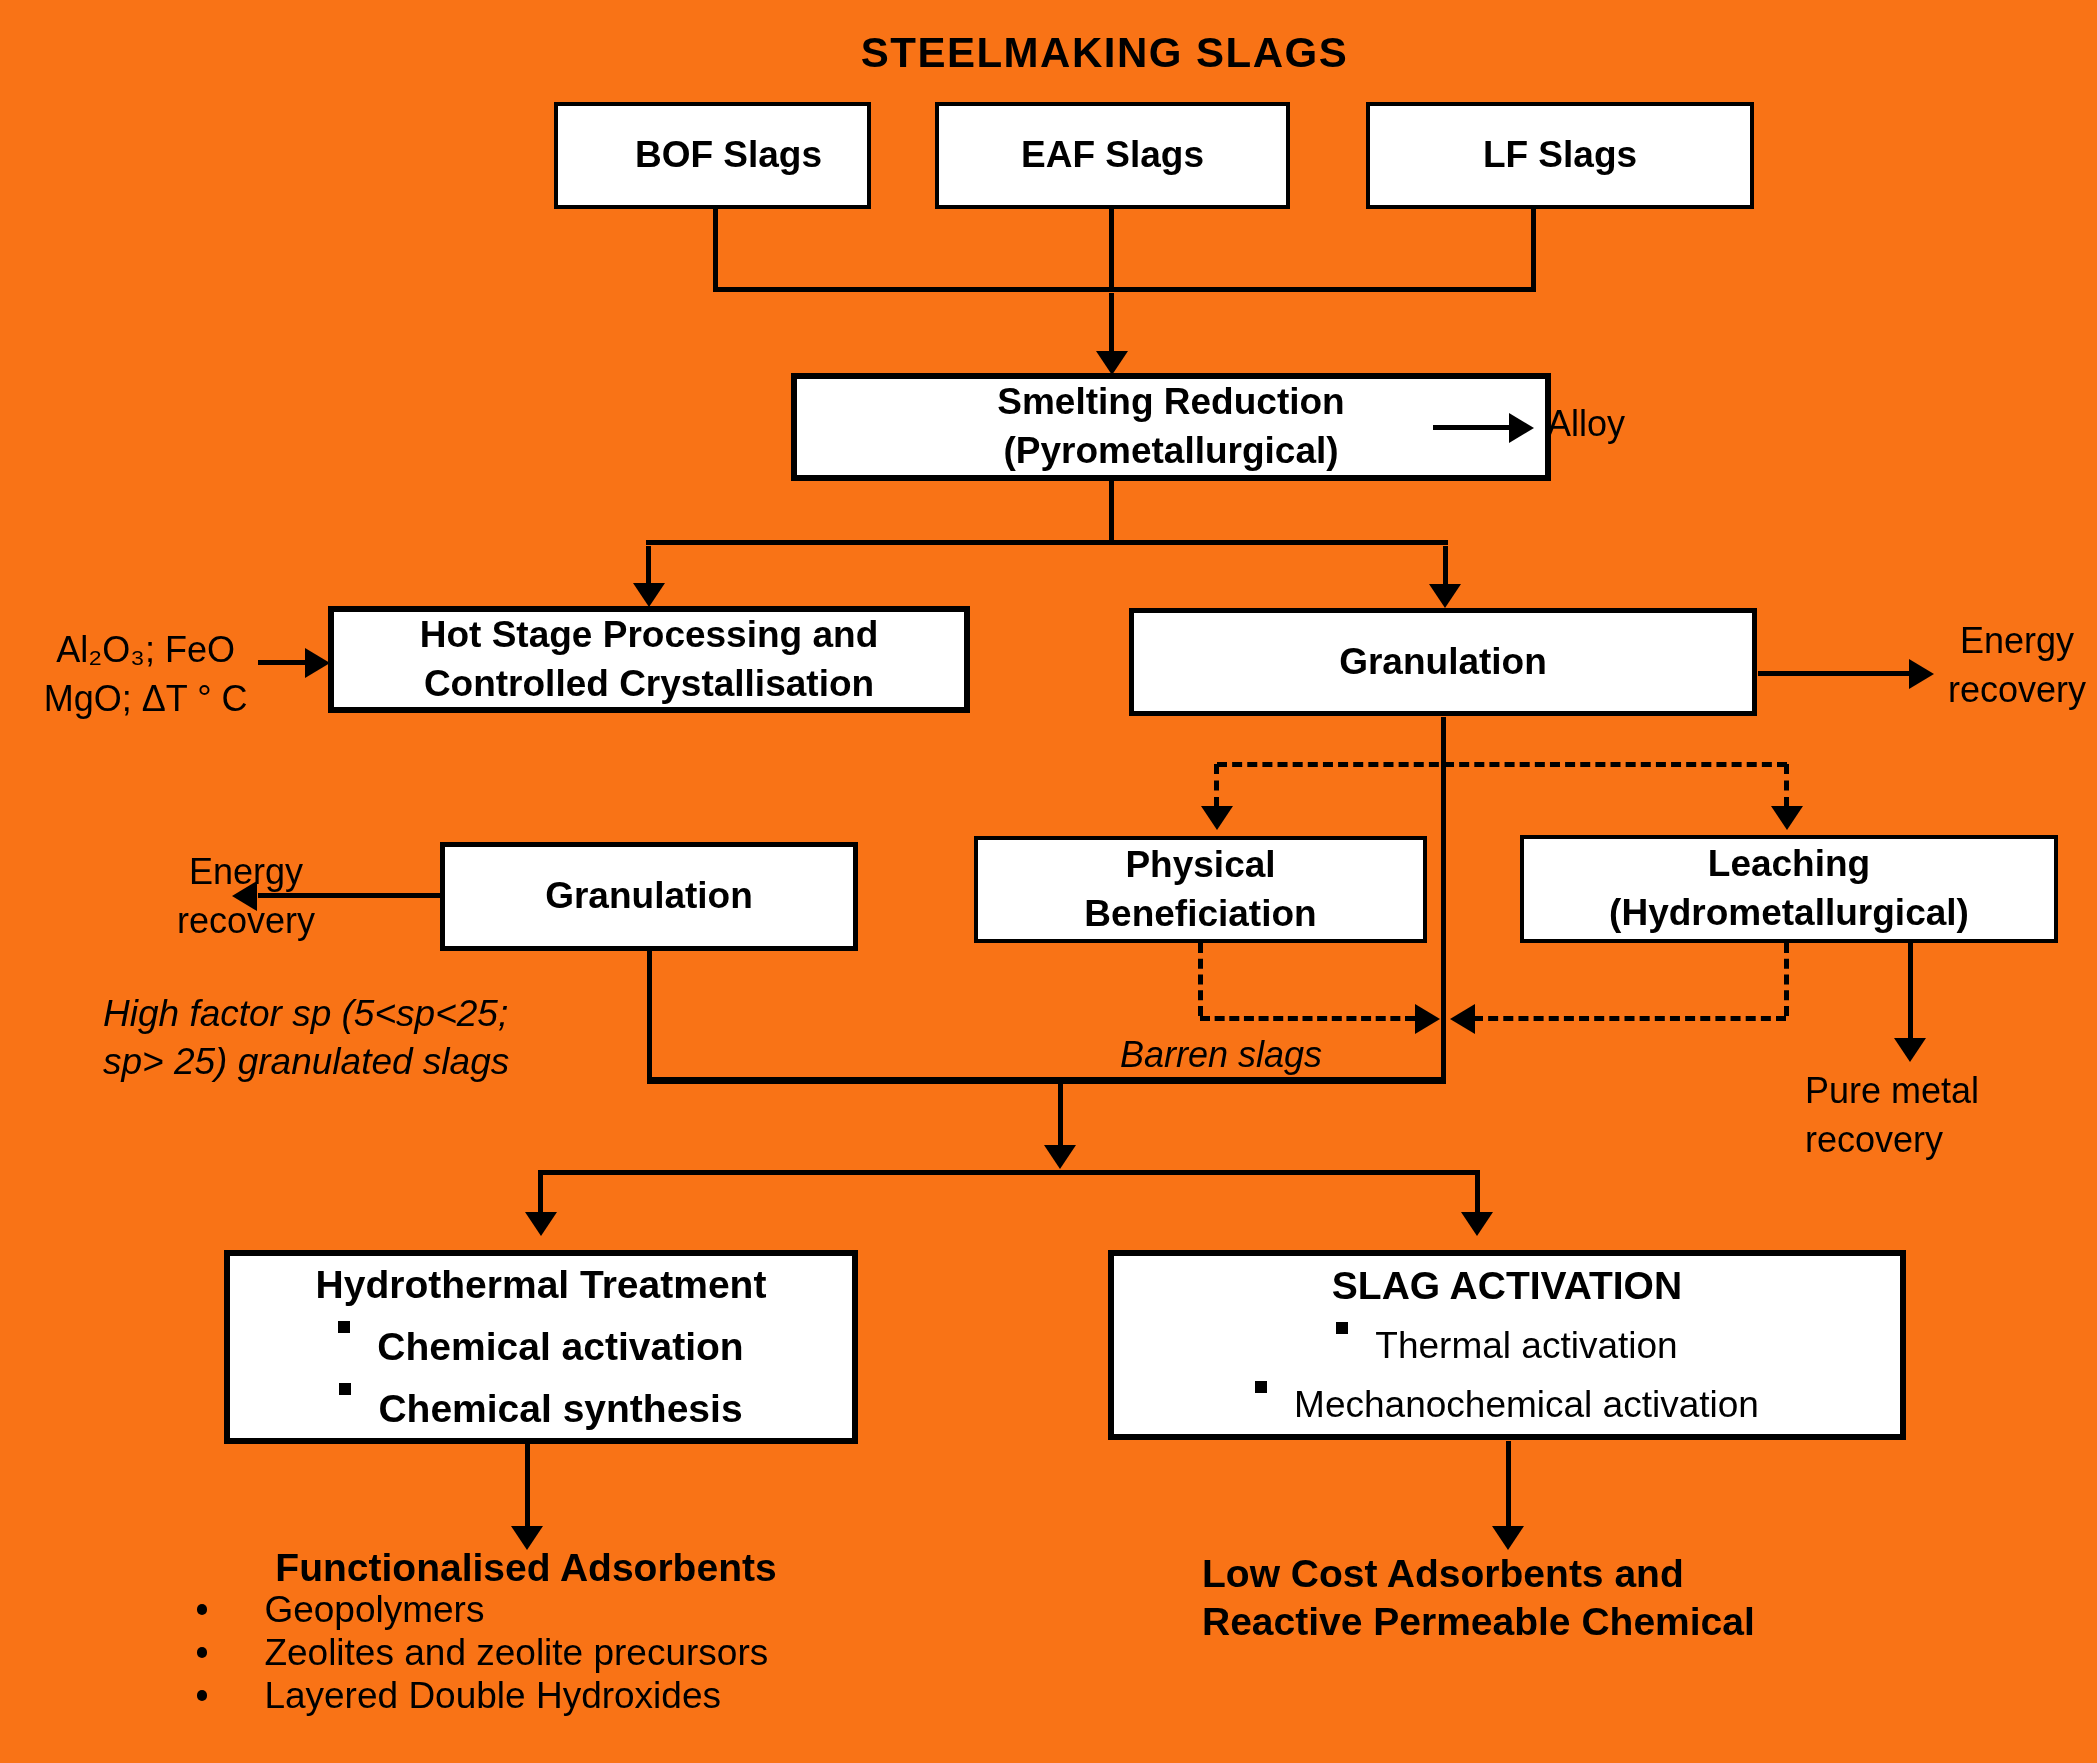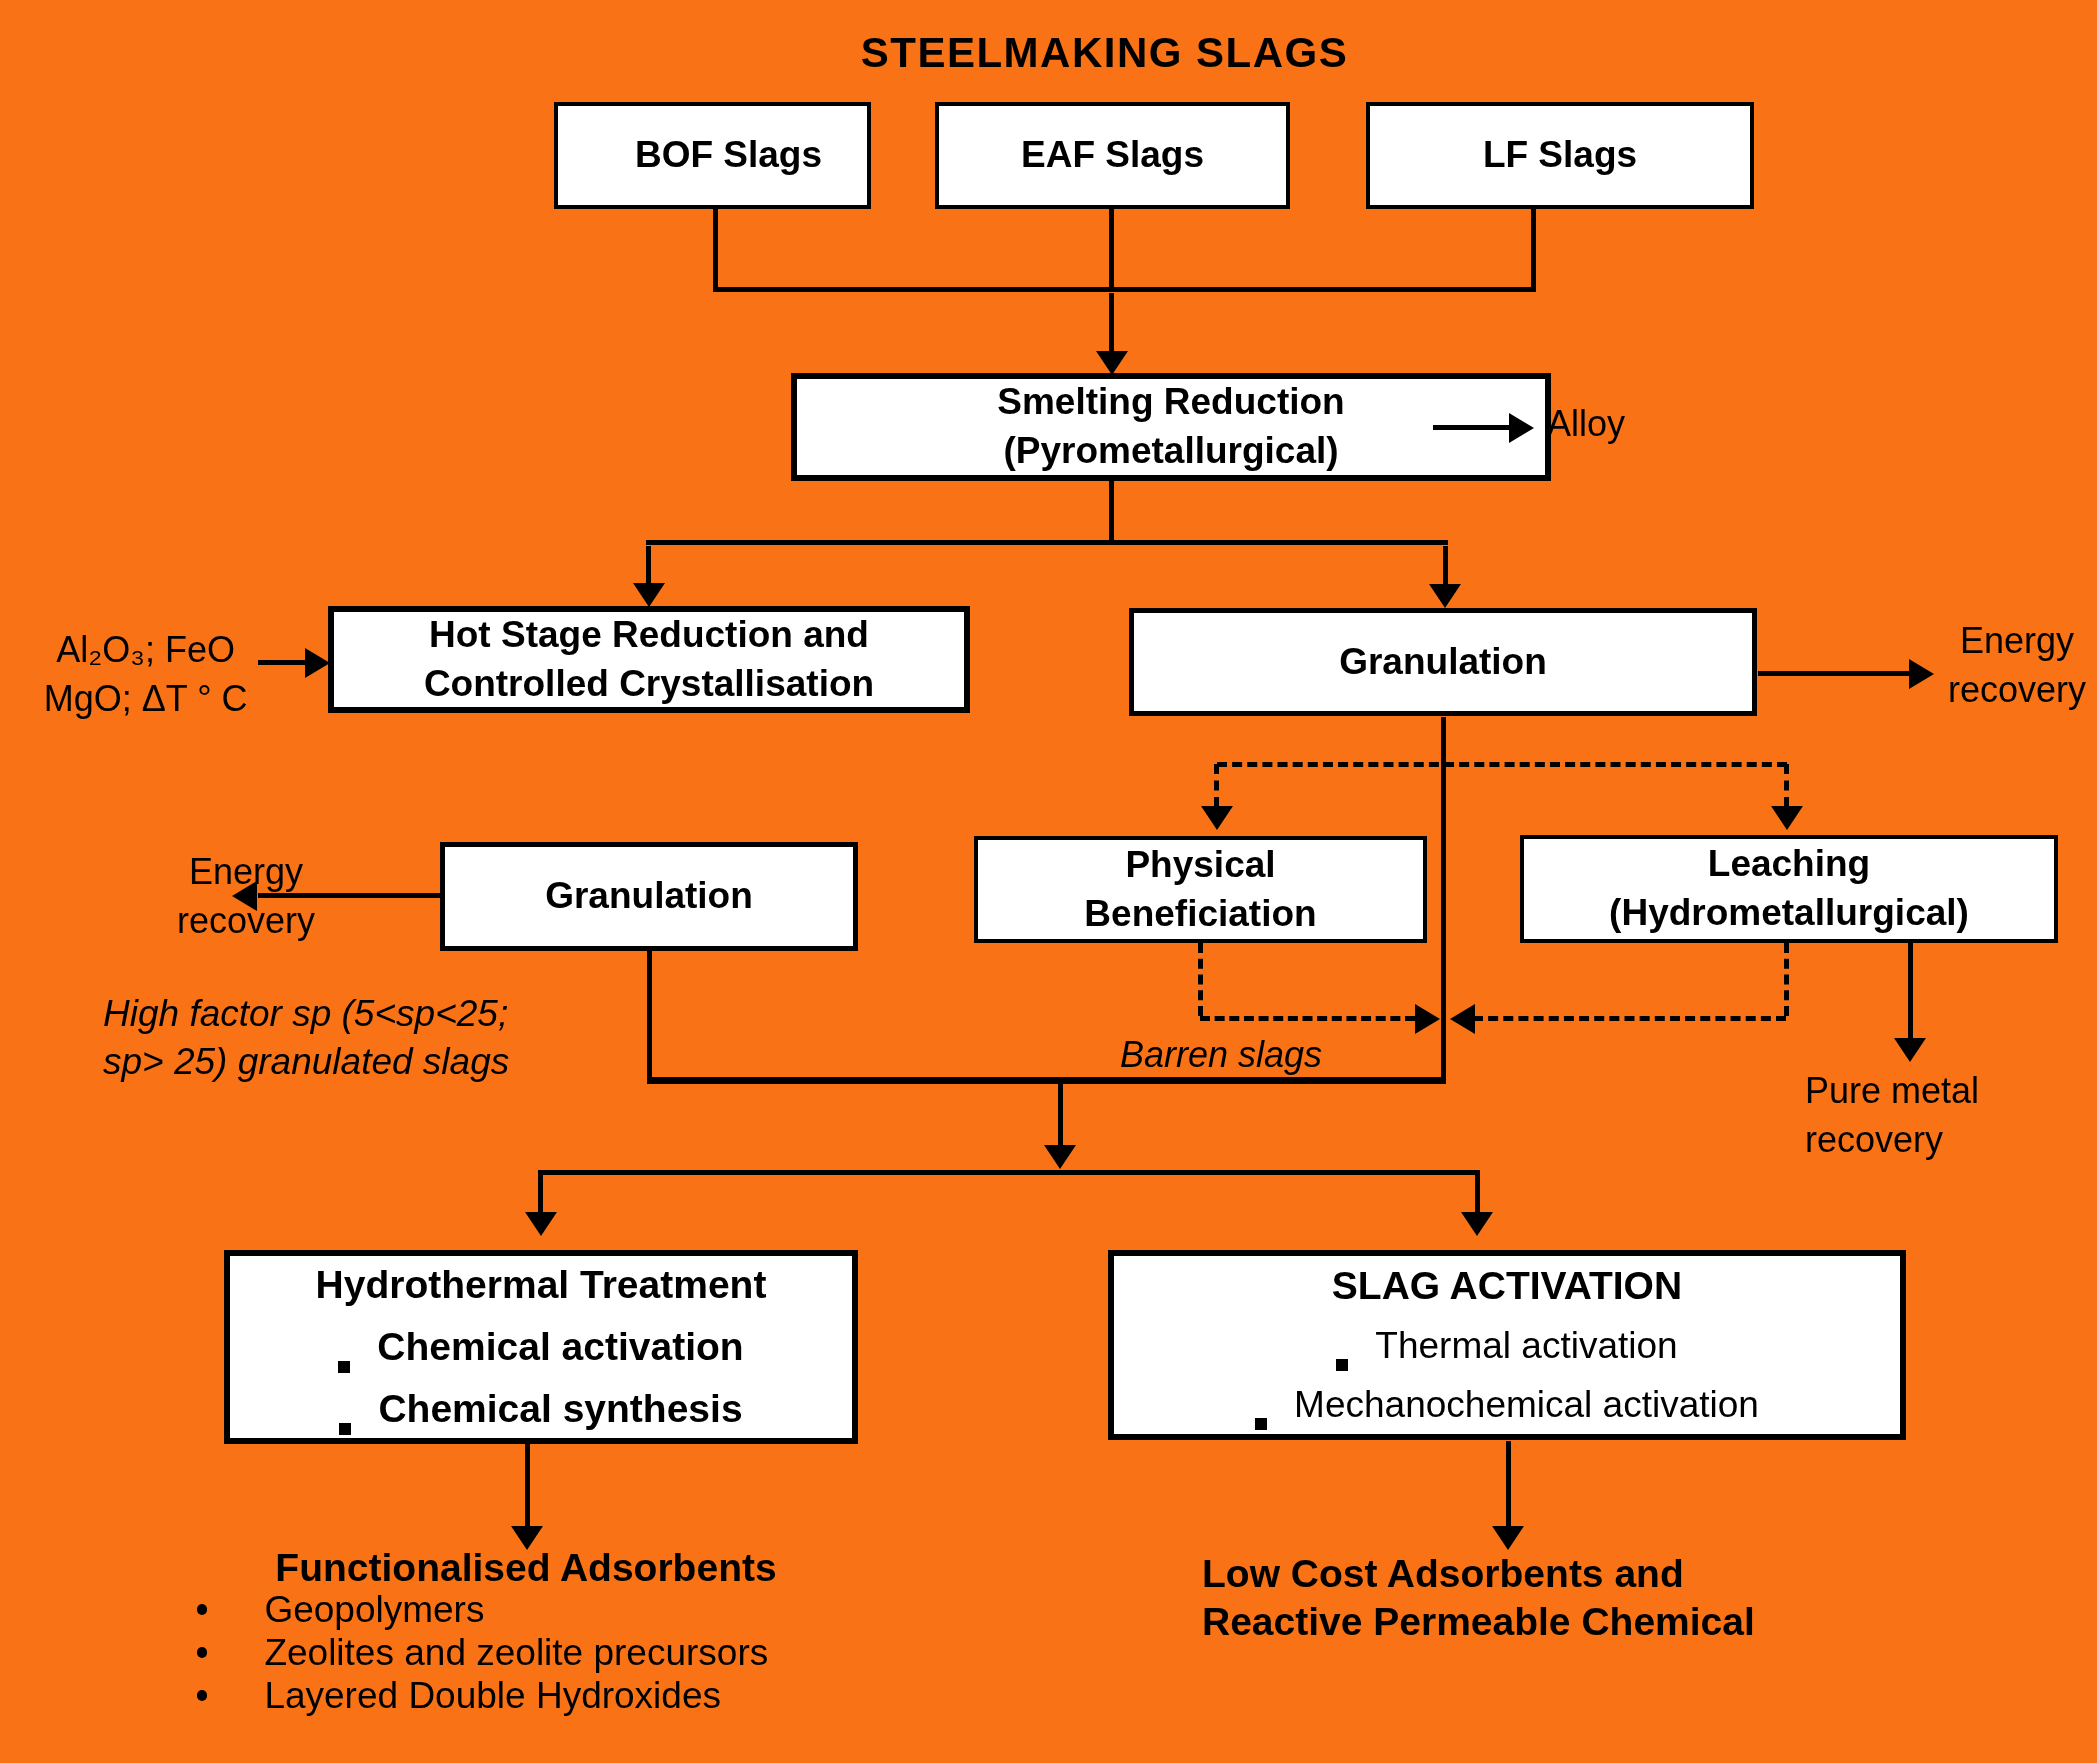--- a/index.html
+++ b/index.html
@@ -19,21 +19,21 @@
   .bold { font-weight:bold; }
   .italic { font-style:italic; }
   .center { text-align:center; }
   .hl, .vl { position:absolute; background:#000; }
   .hd { position:absolute; border-top:5.2px dashed #000; height:0; }
   .vd { position:absolute; border-left:5.2px dashed #000; width:0; }
   .ar { position:absolute; width:0; height:0; }
   .ar-d { border-left:16.4px solid transparent; border-right:16.4px solid transparent; border-top:24px solid #000; }
   .ar-r { border-top:15px solid transparent; border-bottom:15px solid transparent; border-left:25px solid #000; }
   .ar-l { border-top:15px solid transparent; border-bottom:15px solid transparent; border-right:25px solid #000; }
-  .brow { display:flex; align-items:flex-end; gap:27px; margin-top:10.4px; }
+  .brow { display:flex; align-items:flex-start; gap:27px; margin-top:10.4px; }
   .sq { width:12px; height:12px; background:#000; display:inline-block; flex:none; }
   .reg { font-weight:normal; }
   .frow { display:flex; align-items:center; height:43px; font-size:37px; }
   .dot { width:10.4px; height:10.4px; border-radius:50%; background:#000; margin:0 57px 0 18px; flex:none; }
   .title-text { font-size:42px; font-weight:bold; letter-spacing:1.5px; }
 </style>
 </head>
 <body>
 
 <div class="canvas">
@@ -67,21 +67,21 @@
   <div class="label" style="left:1547px;top:400px;">Alloy</div>
 
   <div class="vl" style="left:1109px;top:481px;width:5.2px;height:64px;"></div>
   <div class="hl" style="left:646px;top:540px;width:802px;height:5.2px;"></div>
   <div class="vl" style="left:646px;top:546px;width:5.2px;height:39px;"></div>
   <div class="ar ar-d" style="left:633px;top:583px;"></div>
   <div class="vl" style="left:1443px;top:546px;width:5.2px;height:41px;"></div>
   <div class="ar ar-d" style="left:1429px;top:584px;"></div>
 
   <div class="box b8" style="left:328px;top:606px;width:642px;height:107px;">
-    <span>Hot Stage Reduction and</span>
+    <span>Hot Stage Processing and</span>
     <span>Controlled Crystallisation</span>
   </div>
 
   <div class="label center" style="left:18.7px;top:626px;width:254px;">
     <div>Al₂O₃; FeO</div>
     <div>MgO; ΔT ° C</div>
   </div>
   <div class="hl" style="left:258px;top:660px;width:49px;height:5.2px;"></div>
   <div class="ar ar-r" style="left:305px;top:648px;"></div>
 

